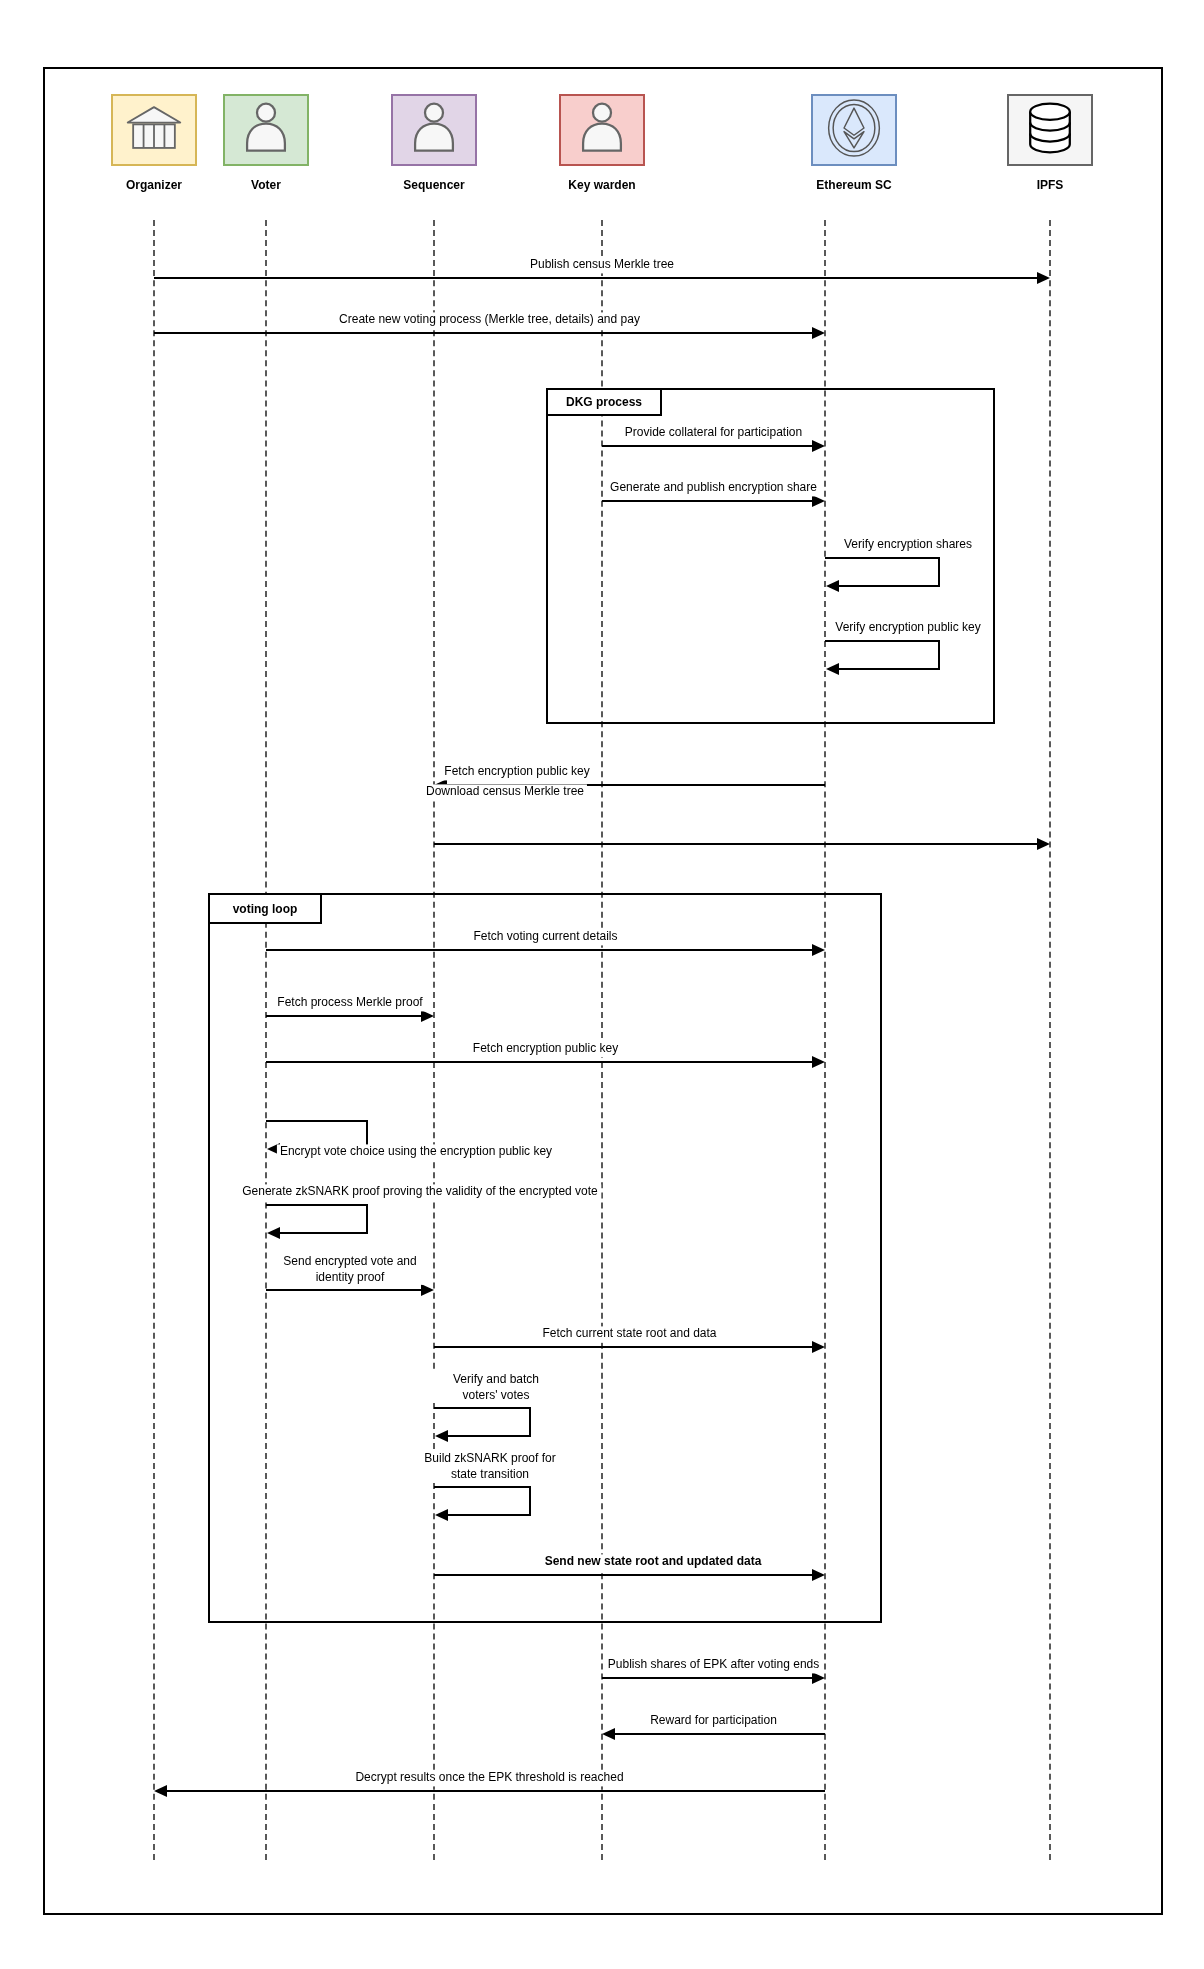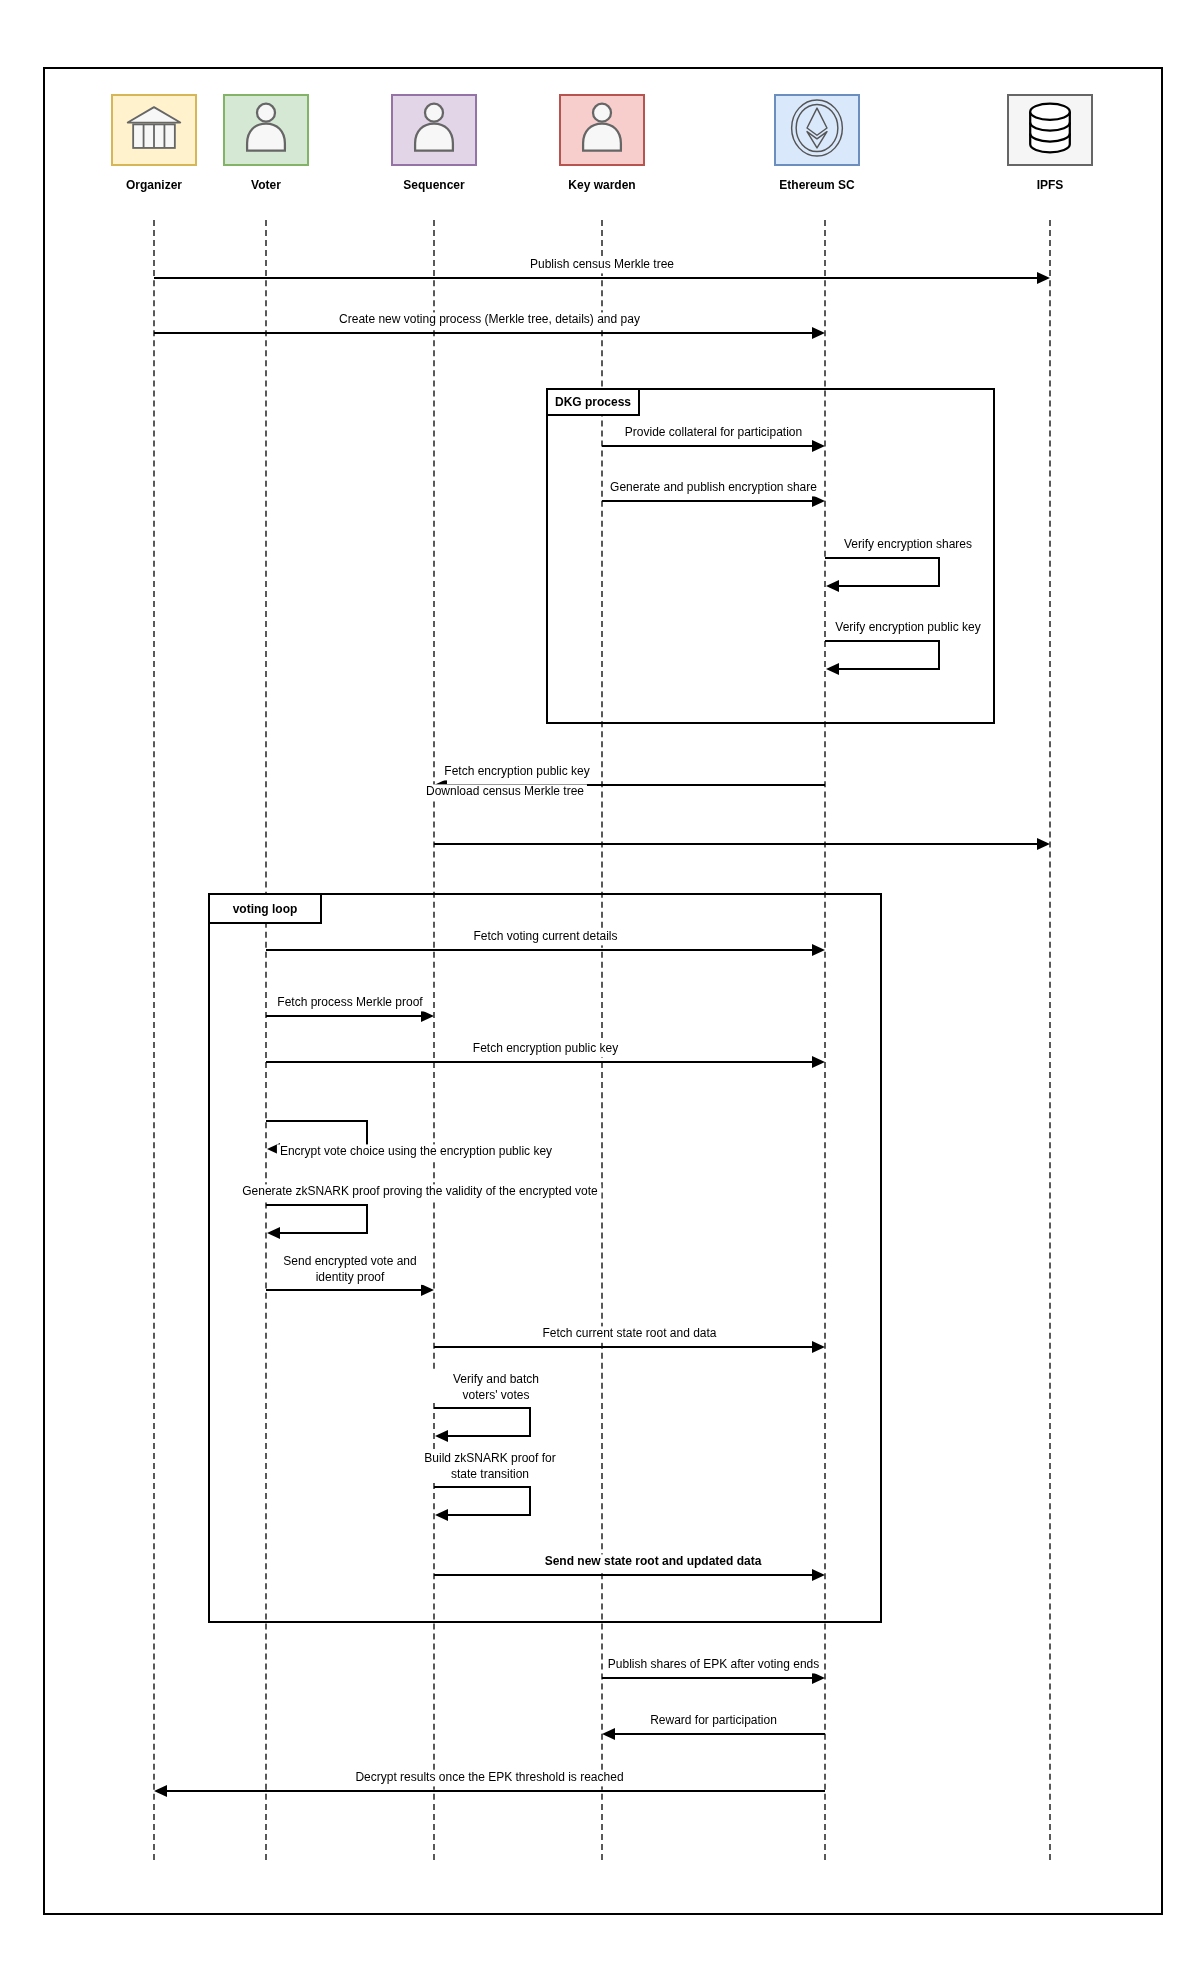--- a/index.html
+++ b/index.html
@@ -97,21 +97,21 @@
         <span>
           <svg width="54" height="56" viewBox="0 0 60 62">
             <circle cx="30" cy="14" r="10" fill="#f7f7f7" stroke="#666" stroke-width="2.5"></circle>
             <path d="M9 56 V48 C9 34 18 26 30 26 C42 26 51 34 51 48 V56 Z" fill="#f7f7f7" stroke="#666" stroke-width="2.5"></path>
           </svg>
         </span>
       </div>
       <div class="actor-label">Key warden</div>
     </div>
 
-    <div class="actor" style="left:774px">
+    <div class="actor" style="left:811px">
       <div class="actor-box" style="background: rgb(218, 232, 252); border-color: rgb(108, 142, 191);">
         <span>
           <svg width="58" height="62" viewBox="0 0 64 68">
             <ellipse cx="32" cy="34" rx="28" ry="31" fill="none" stroke="#555" stroke-width="1.6"></ellipse>
             <ellipse cx="32" cy="34" rx="23" ry="26" fill="none" stroke="#555" stroke-width="1.6"></ellipse>
             <polygon points="32,12 43,34 32,42 21,34" fill="none" stroke="#555" stroke-width="1.6" stroke-linejoin="round"></polygon>
             <polygon points="21,38 32,56 43,38 32,46" fill="none" stroke="#555" stroke-width="1.6" stroke-linejoin="round"></polygon>
           </svg>
         </span>
       </div>
@@ -126,21 +126,21 @@
             <ellipse cx="30" cy="13" rx="22" ry="9" fill="#fff" stroke="#000" stroke-width="2.5"></ellipse>
             <path d="M8 25 A22 9 0 0 0 52 25" fill="none" stroke="#000" stroke-width="2.5"></path>
             <path d="M8 37 A22 9 0 0 0 52 37" fill="none" stroke="#000" stroke-width="2.5"></path>
           </svg>
         </span>
       </div>
       <div class="actor-label">IPFS</div>
     </div>
 
     <div class="frame" style="left:546px;top:388px;width:449px;height:336px;"></div>
-    <div class="frame-label" style="left:546px;top:388px;width:94px;height:28px;">DKG process</div>
+    <div class="frame-label" style="left:546px;top:388px;width:116px;height:28px;">DKG process</div>
 
     <div class="frame" style="left:208px;top:893px;width:674px;height:730px;"></div>
     <div class="frame-label" style="left:208px;top:893px;width:114px;height:31px;">voting loop</div>
   </div>
 
   <div id="layer-msgs">
       <div class="line-h" style="left: 154px; top: 277px; width: 885px;"></div>
       <div class="arrow-right" style="left: 1037px; top: 272px;"></div>
       <div class="msg-label" style="left: 602px; top: 273px;">Publish census Merkle tree</div>
       <div class="line-h" style="left: 154px; top: 332px; width: 660px;"></div>

